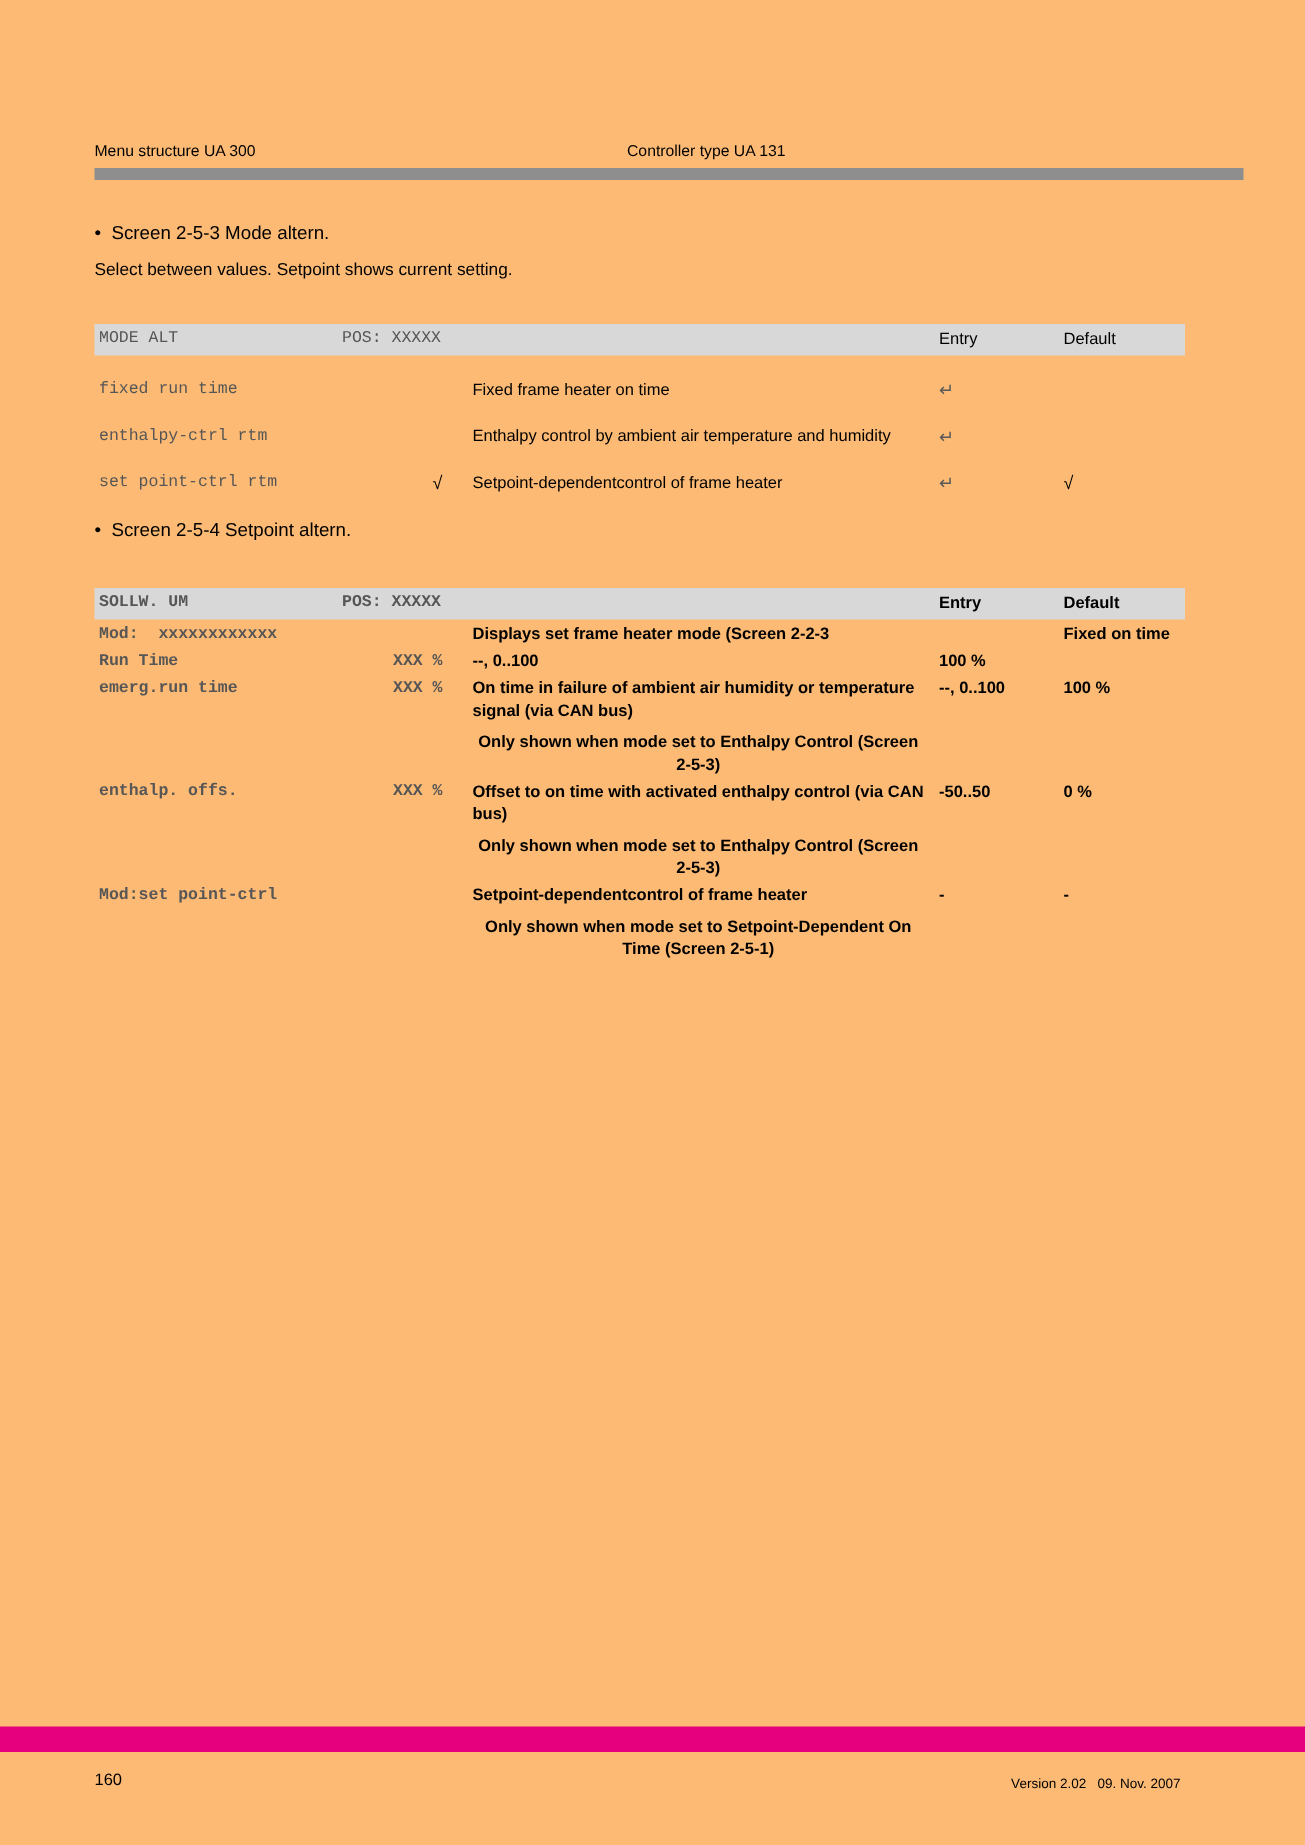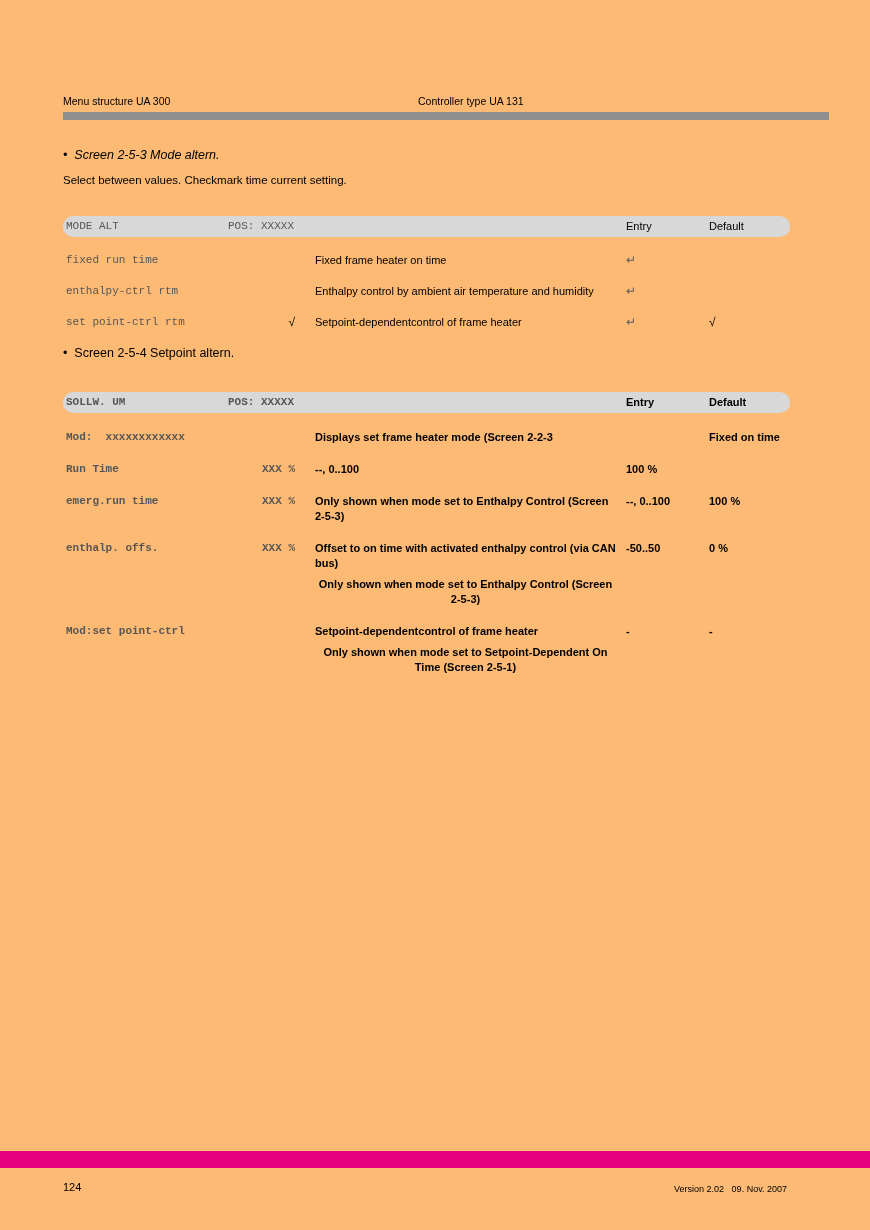--- a/index.html
+++ b/index.html
@@ -11,31 +11,31 @@
     color:#000;
     overflow:hidden;
   }
   
   .hdr-left{position:absolute;left:63px;top:95px;font-size:10.5px;}
   .hdr-right{position:absolute;left:418px;top:95px;font-size:10.5px;}
   .hdr-rule{position:absolute;left:63px;top:112px;width:766px;height:8px;background:#8e8e8e;}
   
   .bullet{position:absolute;left:63px;font-size:12.5px;}
   .bullet::before{content:"\2022\00a0\00a0";}
-  .bullet1{top:148px;font-style:italic;}
+  .bullet1{top:148px;}
   .bullet2{top:346px;}
   .intro{position:absolute;left:63px;top:174px;font-size:11.5px;}
   
   .tbl{position:absolute;left:63px;width:727px;}
   .tbl1{top:216px;}
   .tbl2{top:392px;font-weight:bold;}
   .trow{display:grid;grid-template-columns:162px 90px 311px 83px 81px;align-items:start;}
-  .thead{background:#d8d8d8;height:21px;align-items:center;border-radius:10px;}
+  .thead{background:#d8d8d8;height:21px;align-items:center;}
   .t1 .trow.body{padding-top:16px;}
-  .t2 .trow.body{padding-top:17px;}
+  .t2 .trow.body{padding-top:3px;}
   .mono{font-family:"Liberation Mono",monospace;font-size:11.5px;color:#565656;white-space:pre;}
   .thead .mono{padding-left:3px;}
   .col-head{font-size:11px;color:#000;}
   .cell{font-size:11px;line-height:15px;}
   .c-param{padding-left:3px;}
   .c-val{text-align:right;padding-right:20px;}
   .c-desc{padding-right:10px;}
   .c-desc p{margin:0;}
   .c-desc p + p{margin-top:6px;text-align:center;}
   .c-entry{}
@@ -50,21 +50,21 @@
 </head>
 <body>
 
 <div class="page">
 
   <div class="hdr-left">Menu structure UA 300</div>
   <div class="hdr-right">Controller type UA 131</div>
   <div class="hdr-rule"></div>
 
   <div class="bullet bullet1">Screen 2-5-3 Mode altern.</div>
-  <div class="intro">Select between values. Checkmark time current setting.</div>
+  <div class="intro">Select between values. Setpoint shows current setting.</div>
 
   <div class="tbl tbl1 t1">
     <div class="trow thead">
       <div class="cell mono">MODE ALT</div>
       <div class="cell mono">POS: XXXXX</div>
       <div class="cell"></div>
       <div class="cell col-head">Entry</div>
       <div class="cell col-head">Default</div>
     </div>
     <div class="trow body">
@@ -118,20 +118,21 @@
     <div class="trow body">
       <div class="cell mono c-param">Run Time</div>
       <div class="cell mono c-val">XXX %</div>
       <div class="cell c-entry">--, 0..100</div>
       <div class="cell c-default">100 %</div>
     </div>
     <div class="trow body">
       <div class="cell mono c-param">emerg.run time</div>
       <div class="cell mono c-val">XXX %</div>
       <div class="cell c-desc">
+        <p>On time in failure of ambient air humidity or temperature signal (via CAN bus)</p>
         <p>Only shown when mode set to Enthalpy Control (Screen 2-5-3)</p>
       </div>
       <div class="cell c-entry">--, 0..100</div>
       <div class="cell c-default">100 %</div>
     </div>
     <div class="trow body">
       <div class="cell mono c-param">enthalp. offs.</div>
       <div class="cell mono c-val">XXX %</div>
       <div class="cell c-desc">
         <p>Offset to on time with activated enthalpy control (via CAN bus)</p>
@@ -146,16 +147,16 @@
       <div class="cell c-desc">
         <p>Setpoint-dependentcontrol of frame heater</p>
         <p>Only shown when mode set to Setpoint-Dependent On Time (Screen 2-5-1)</p>
       </div>
       <div class="cell c-entry">-</div>
       <div class="cell c-default">-</div>
     </div>
   </div>
 
   <div class="foot-bar"></div>
-  <div class="page-num">124</div>
+  <div class="page-num">160</div>
   <div class="version">Version 2.02   09. Nov. 2007</div>
 
 </div>
 
 </body></html>

